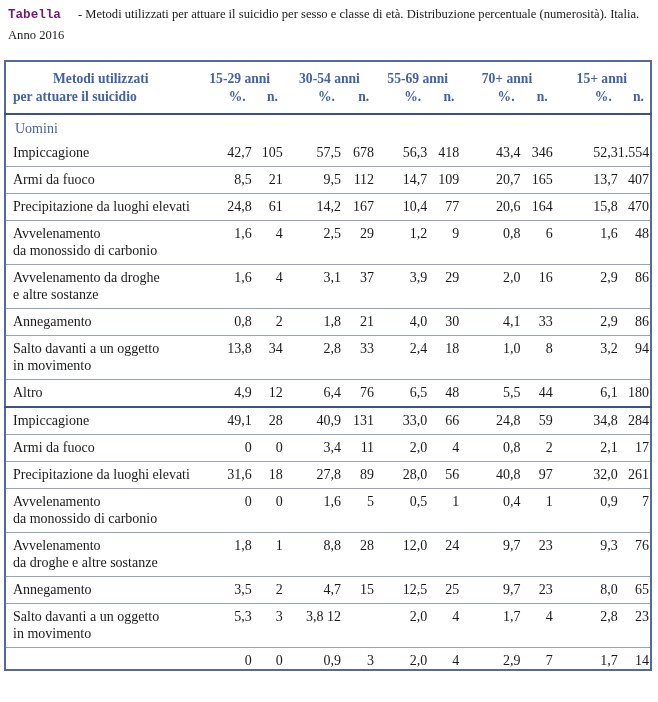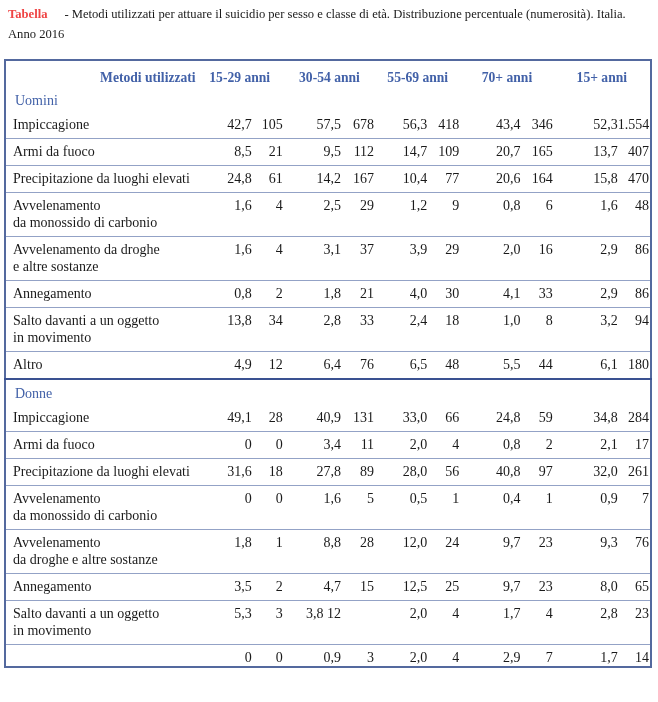--- a/index.html
+++ b/index.html
@@ -11,42 +11,42 @@
   }
   .page { padding:3px 0 0 4px; }
 
   .doc-title {
     width:648px;
     margin:2px 0 15px 4px;
     font-size:12.6px;
     line-height:1.55;
     color:#1a1a1a;
   }
-  .doc-title .t-label { color:#ef4444; font-weight:bold; }
+  .doc-title .t-label { color:#701a75; font-weight:bold;font-family:Liberation Mono, monospace; }
   .doc-title .t-rest { margin-left:17px; }
 
   table.stat-table {
     width:648px;
     border-collapse:collapse;
     table-layout:fixed;
     border:2px solid #54699e;
     font-size:14px;
   }
   th, td { padding:0; font-weight:normal; }
 
   col.c-name { width:190px; }
   col.c-g1p { width:56px; }  col.c-g1n { width:32px; }
   col.c-g2p { width:57px; }  col.c-g2n { width:34px; }
   col.c-g3p { width:52px; }  col.c-g3n { width:33px; }
   col.c-g4p { width:60px; }  col.c-g4n { width:33px; }
   col.c-g5p { width:64px; }  col.c-g5n { width:33px; }
 
   thead th { color:#4261a8; font-weight:bold; font-size:13.6px; }
   thead tr.h1 th { padding-top:8px; line-height:18px; vertical-align:bottom; text-align:center; }
-  thead tr.h1 th.name { text-align:right; }
+  thead tr.h1 th.name { text-align:center; }
   thead tr.h2 th { padding-bottom:7px; line-height:18px; text-align:right; padding-right:6px;
                    border-bottom:2px solid #3a5191; }
   thead tr.h2 th.name { text-align:left; padding-left:7px; padding-right:0; }
 
   tbody tr.label td {
     color:#4261a8; text-align:left;
     padding:5px 0 3px 9px; line-height:17px;
   }
   tbody tr.data td { border-bottom:1px solid #93a2c6; vertical-align:top; }
   tbody tr.data td.method { padding:4px 0 5px 7px; line-height:17px; text-align:left; }
@@ -79,20 +79,33 @@
     </colgroup>
     <thead>
       <tr class="h1">
         <th class="name">Metodi utilizzati</th>
         <th colspan="2">15-29 anni</th>
         <th colspan="2">30-54 anni</th>
         <th colspan="2">55-69 anni</th>
         <th colspan="2">70+ anni</th>
         <th colspan="2">15+ anni</th>
       </tr>
+      <tr class="h2">
+        <th class="name">per attuare il suicidio</th>
+        <th>%.</th>
+        <th>n.</th>
+        <th>%.</th>
+        <th>n.</th>
+        <th>%.</th>
+        <th>n.</th>
+        <th>%.</th>
+        <th>n.</th>
+        <th>%.</th>
+        <th>n.</th>
+      </tr>
     </thead>
     <tbody>
         <tr class="label">
           <td colspan="11">Uomini</td>
         </tr>
         <tr class="data">
           <td class="method">
             <div>Impiccagione</div>
           </td>
           <td class="c-p">42,7</td>
@@ -207,23 +220,20 @@
           <td class="c-n">12</td>
           <td class="c-p">6,4</td>
           <td class="c-n">76</td>
           <td class="c-p">6,5</td>
           <td class="c-n">48</td>
           <td class="c-p">5,5</td>
           <td class="c-n">44</td>
           <td class="c-p">6,1</td>
           <td class="c-n">180</td>
         </tr>
-        <tr class="label">
-          <td colspan="11">Donne</td>
-        </tr>
         <tr class="data">
           <td class="method">
             <div>Impiccagione</div>
           </td>
           <td class="c-p">49,1</td>
           <td class="c-n">28</td>
           <td class="c-p">40,9</td>
           <td class="c-n">131</td>
           <td class="c-p">33,0</td>
           <td class="c-n">66</td>

